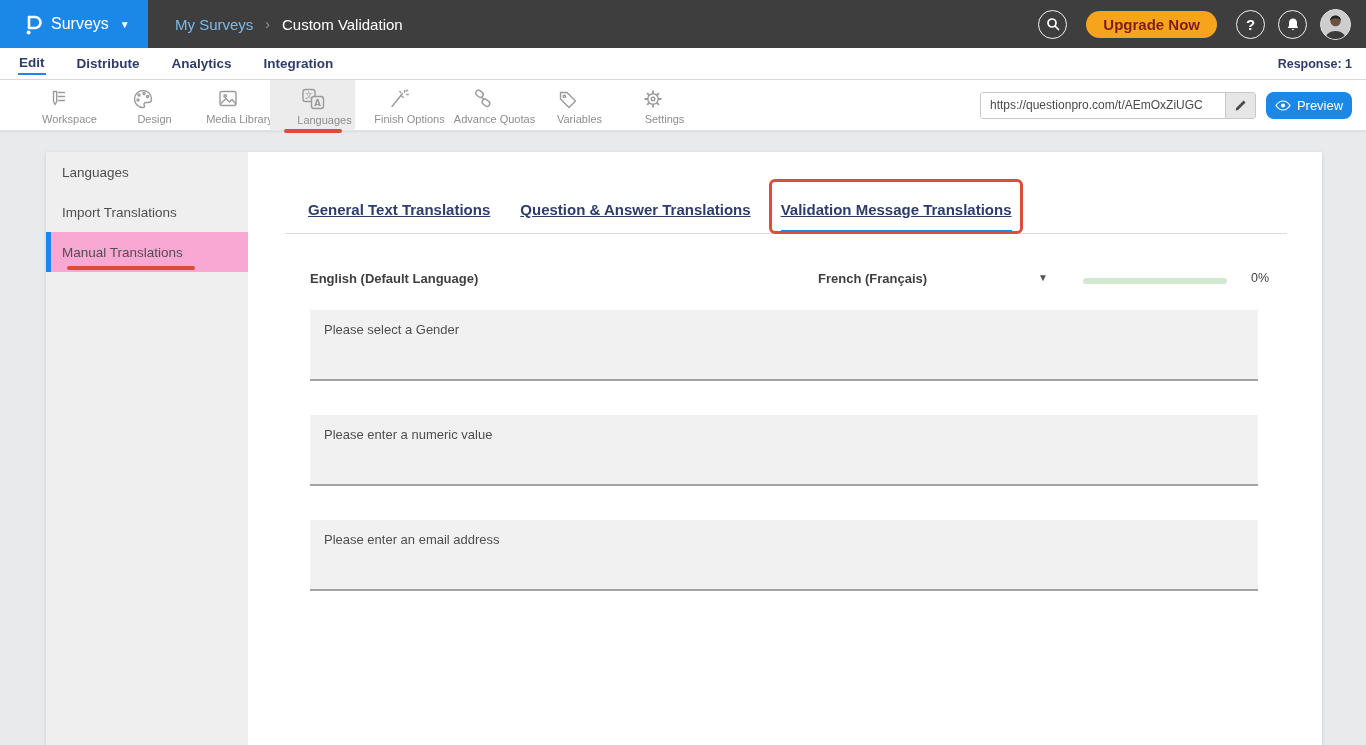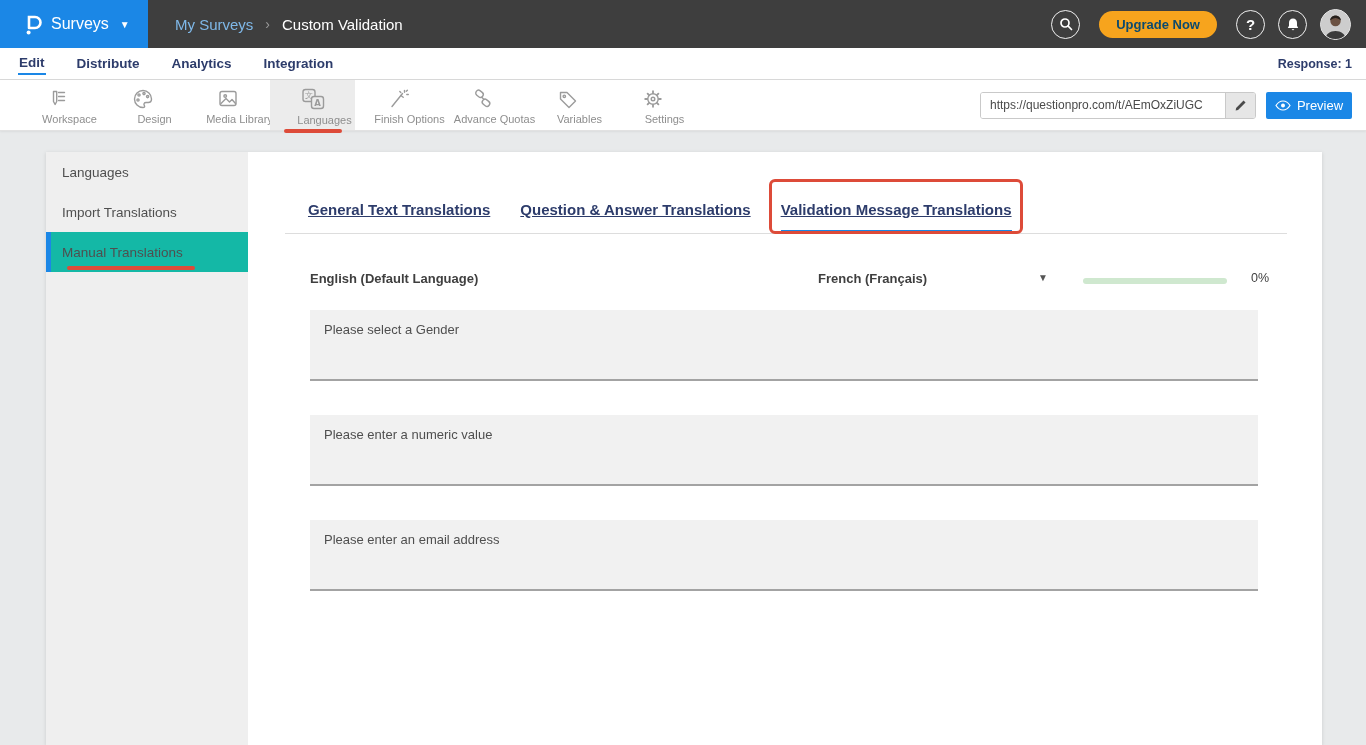--- a/index.html
+++ b/index.html
@@ -13,21 +13,21 @@
   .logo-block .app-label { color:#fff; font-size:16px; }
   .logo-block .caret { color:#fff; font-size:10px; margin-left:2px; }
   .crumbs { display:flex; align-items:center; gap:12px; padding-left:27px; font-size:15px; }
   .crumb-parent { color:#7fb8e8; cursor:pointer; }
   .crumb-sep { color:#9a9a9a; font-size:14px; }
   .crumb-current { color:#ffffff; }
   .top-right { margin-left:auto; display:flex; align-items:center; gap:13px; padding-right:15px; }
   .circle-btn { width:29px; height:29px; border:1.6px solid rgba(255,255,255,.92); border-radius:50%;
     display:flex; align-items:center; justify-content:center; color:#fff; cursor:pointer; flex:none; }
   .circle-btn.q { font-size:15px; font-weight:bold; }
-  .upgrade-btn { background:#f7a41d; color:#0c4a6e; font-size:13px; font-weight:bold;
+  .upgrade-btn { background:#f7a41d; color:#7f1d1d; font-size:15px; font-weight:bold;
     border:none; border-radius:14px; height:27px; padding:0 17px; cursor:pointer; margin:0 6px; }
   .avatar { width:31px; height:31px; border-radius:50%; background:#c9c9c9; overflow:hidden;
     border:1px solid #e8e8e8; cursor:pointer; flex:none; }
 
   
   .survey-nav { height:32px; background:#fff; border-bottom:1px solid #d9d9d9;
     display:flex; align-items:center; padding-left:18px; gap:30px; }
   .survey-nav .nav-item { font-size:13.5px; color:#2d3c6b; font-weight:bold; cursor:pointer;
     padding:3px 1px; }
   .survey-nav .nav-item.active { border-bottom:2px solid #1b87e6; }
@@ -44,31 +44,31 @@
   .tool-item svg { stroke:#9b9b9b; fill:none; stroke-width:1.4; stroke-linecap:round; stroke-linejoin:round; }
   .anno-underline-toolbar { position:absolute; bottom:-3px; left:50%; transform:translateX(-50%);
     width:58px; height:4px; background:#dd4b39; border-radius:2px; z-index:6; }
   .toolbar-right { margin-left:auto; display:flex; align-items:center; gap:10px; padding-right:14px; }
   .url-box { width:276px; height:27px; border:1px solid #c9c9c9; border-radius:3px;
     display:flex; align-items:stretch; overflow:hidden; background:#fff; }
   .url-box input { flex:1; border:none; outline:none; font-size:12px; color:#4a4a4a;
     padding:0 6px 0 9px; font-family:"Liberation Sans", sans-serif; min-width:0; background:#fff; }
   .url-edit { width:30px; background:#e6e6e6; border-left:1px solid #c9c9c9;
     display:flex; align-items:center; justify-content:center; cursor:pointer; }
-  .preview-btn { width:86px; height:27px; background:#1b87e6; border:none; border-radius:2px;
+  .preview-btn { width:86px; height:27px; background:#1b87e6; border:none; border-radius:8px;
     color:#fff; font-size:13px; display:flex; align-items:center; justify-content:center; gap:6px;
     cursor:pointer; }
 
   
   .card { position:absolute; left:46px; top:152px; width:1276px; bottom:0;
     background:#fff; box-shadow:0 1px 4px rgba(0,0,0,.13); }
   .side-panel { position:absolute; left:0; top:0; bottom:0; width:202px; background:#efefef; }
   .side-item { height:40px; display:flex; align-items:center; padding-left:16px;
     font-size:13.5px; color:#4f4f4f; cursor:pointer; position:relative; }
-  .side-item.active { background:#14b8a6; border-left:5px solid #1b87e6; padding-left:11px; }
+  .side-item.active { background:#f9a8d4; border-left:5px solid #1b87e6; padding-left:11px; }
   .anno-underline-side { position:absolute; left:16px; bottom:2px; width:128px; height:4px;
     background:#dd4b39; border-radius:2px; }
 
   .content { position:absolute; left:202px; right:0; top:0; bottom:0; background:#fff; }
 
   
   .tabs-wrap { position:absolute; left:37px; right:35px; top:37px; border-bottom:1px solid #ddd;
     display:flex; gap:30px; padding-left:23px; }
   .tab { font-size:15px; color:#2d3c6b; font-weight:bold; padding:12px 0 15px; cursor:pointer;
     position:relative; white-space:nowrap;text-decoration:underline; }

